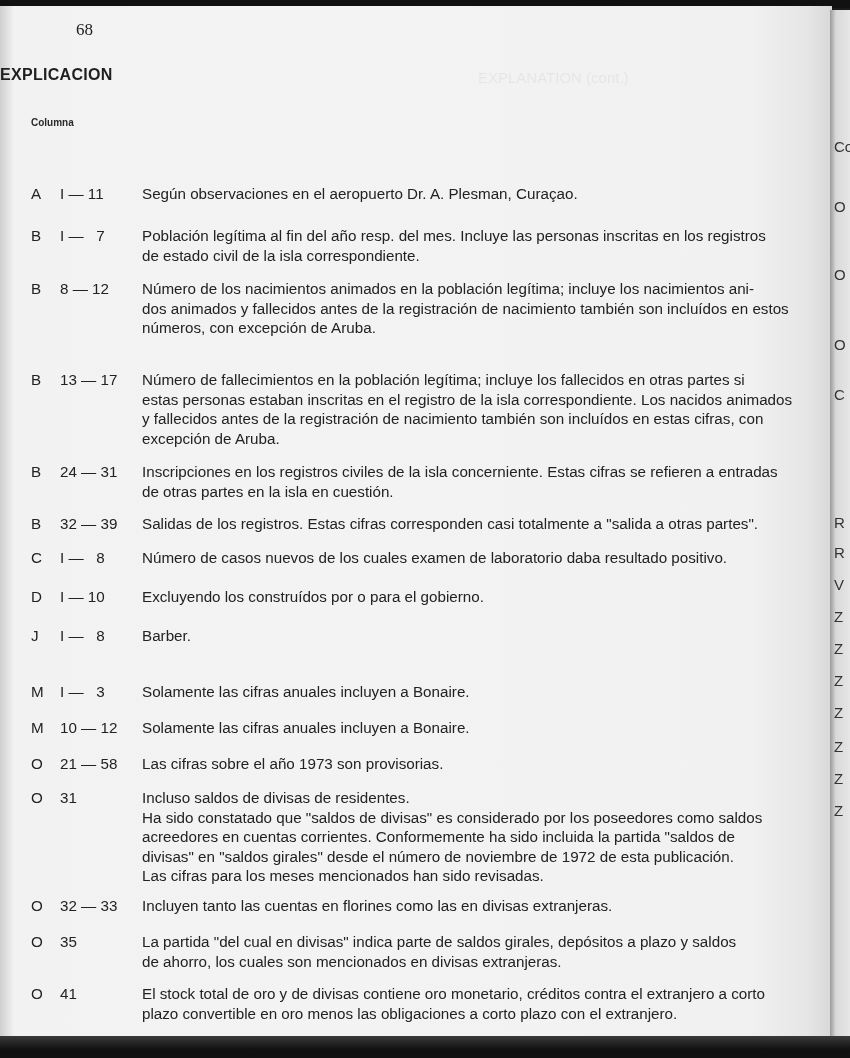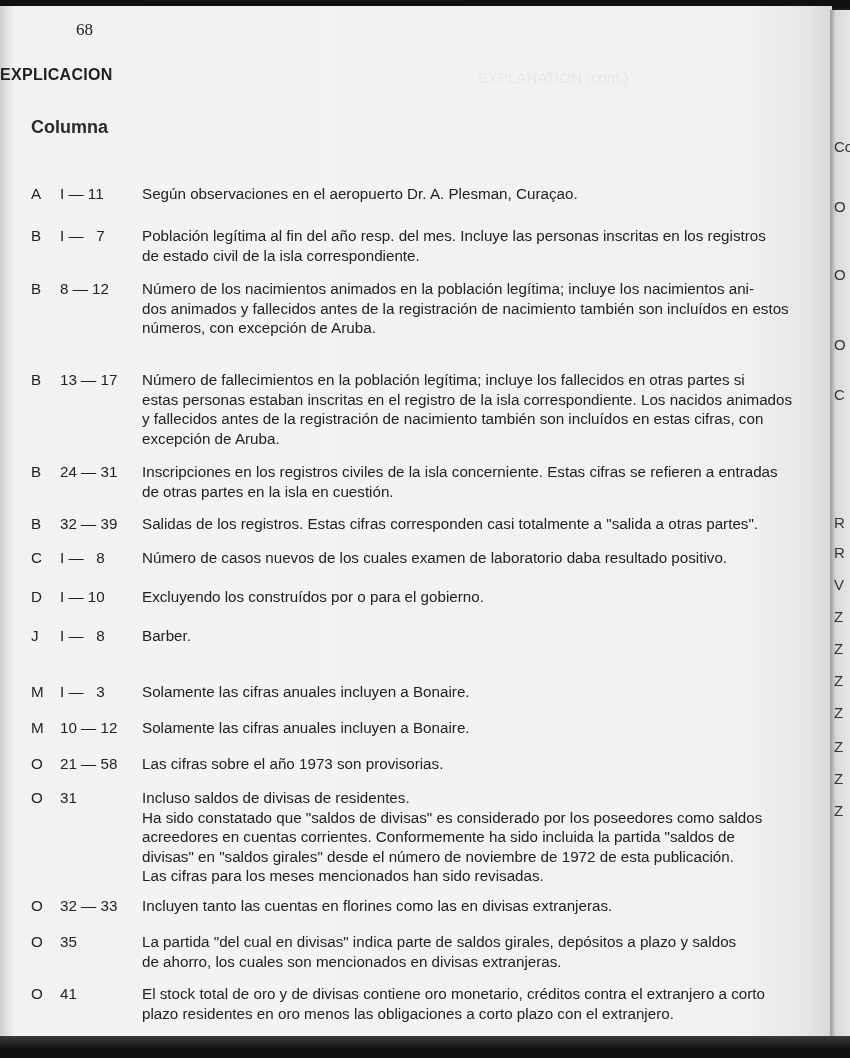--- a/index.html
+++ b/index.html
@@ -56,21 +56,21 @@
       left: 0; width: 830px; top: 60px;
       text-align: left;
       font-size: 16px;
       font-weight: bold;
       letter-spacing: 0.3px;
       font-family: "Liberation Sans", sans-serif;
     }
     .col-heading {
       position: absolute;
       left: 31px; top: 111px;
-      font-size: 18px;
+      font-size: 10px;
       font-weight: bold;
       font-family: "Liberation Sans", sans-serif;
       color: #2a2a2a;
       text-align: right;
     }
     .entry {
       position: absolute;
       left: 0;
       width: 830px;
       font-family: "Liberation Sans", sans-serif;
@@ -236,21 +236,21 @@
         <div class="text">
           <span class="line">La partida "del cual en divisas" indica parte de saldos girales, depósitos a plazo y saldos</span>
           <span class="line">de ahorro, los cuales son mencionados en divisas extranjeras.</span>
         </div>
       </div>
       <div class="entry" style="top: 978px;">
         <span class="letter">O</span>
         <span class="range">41</span>
         <div class="text">
           <span class="line">El stock total de oro y de divisas contiene oro monetario, créditos contra el extranjero a corto</span>
-          <span class="line">plazo residentes en oro menos las obligaciones a corto plazo con el extranjero.</span>
+          <span class="line">plazo convertible en oro menos las obligaciones a corto plazo con el extranjero.</span>
         </div>
       </div>
     </div>
 </div>
 
 <div class="next-page" id="next-page">
     <span style="top: 128px;">Co</span>
     <span style="top: 188px;">O</span>
     <span style="top: 256px;">O</span>
     <span style="top: 326px;">O</span>

